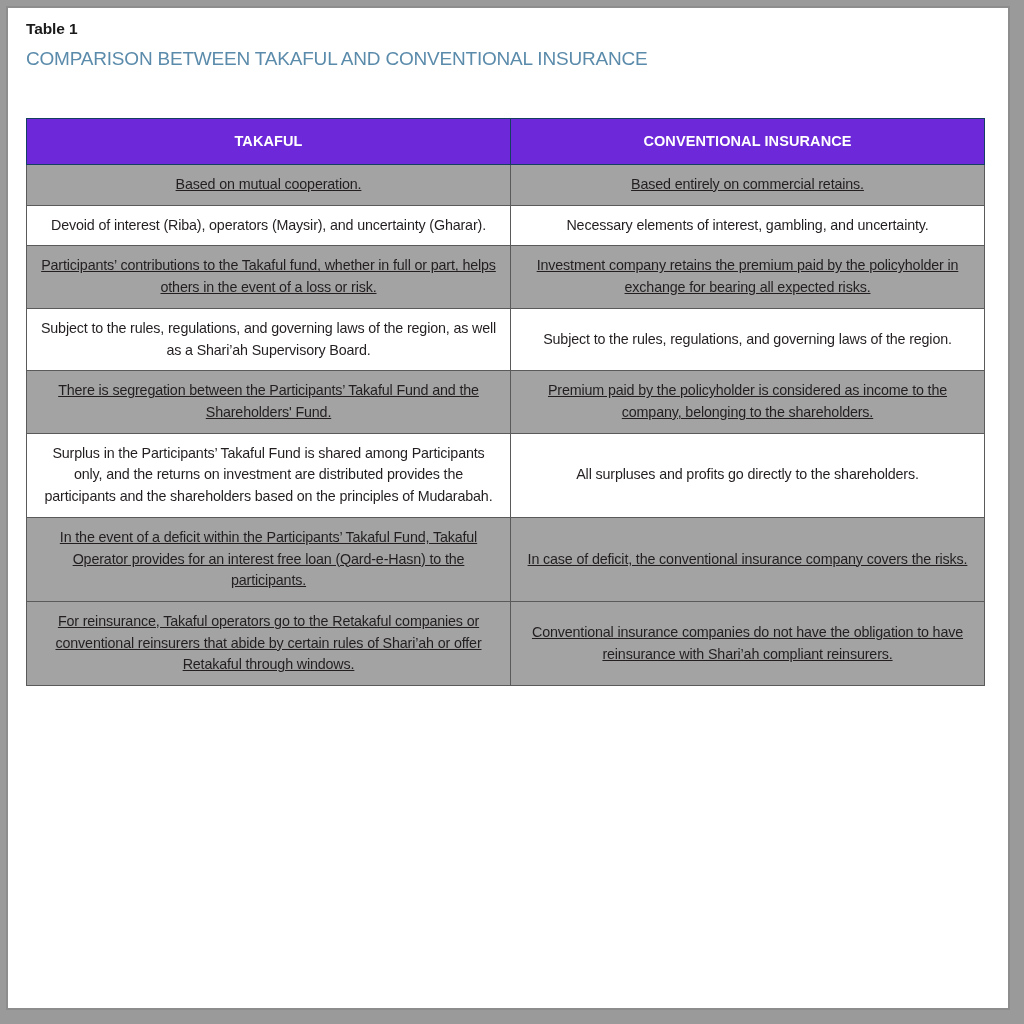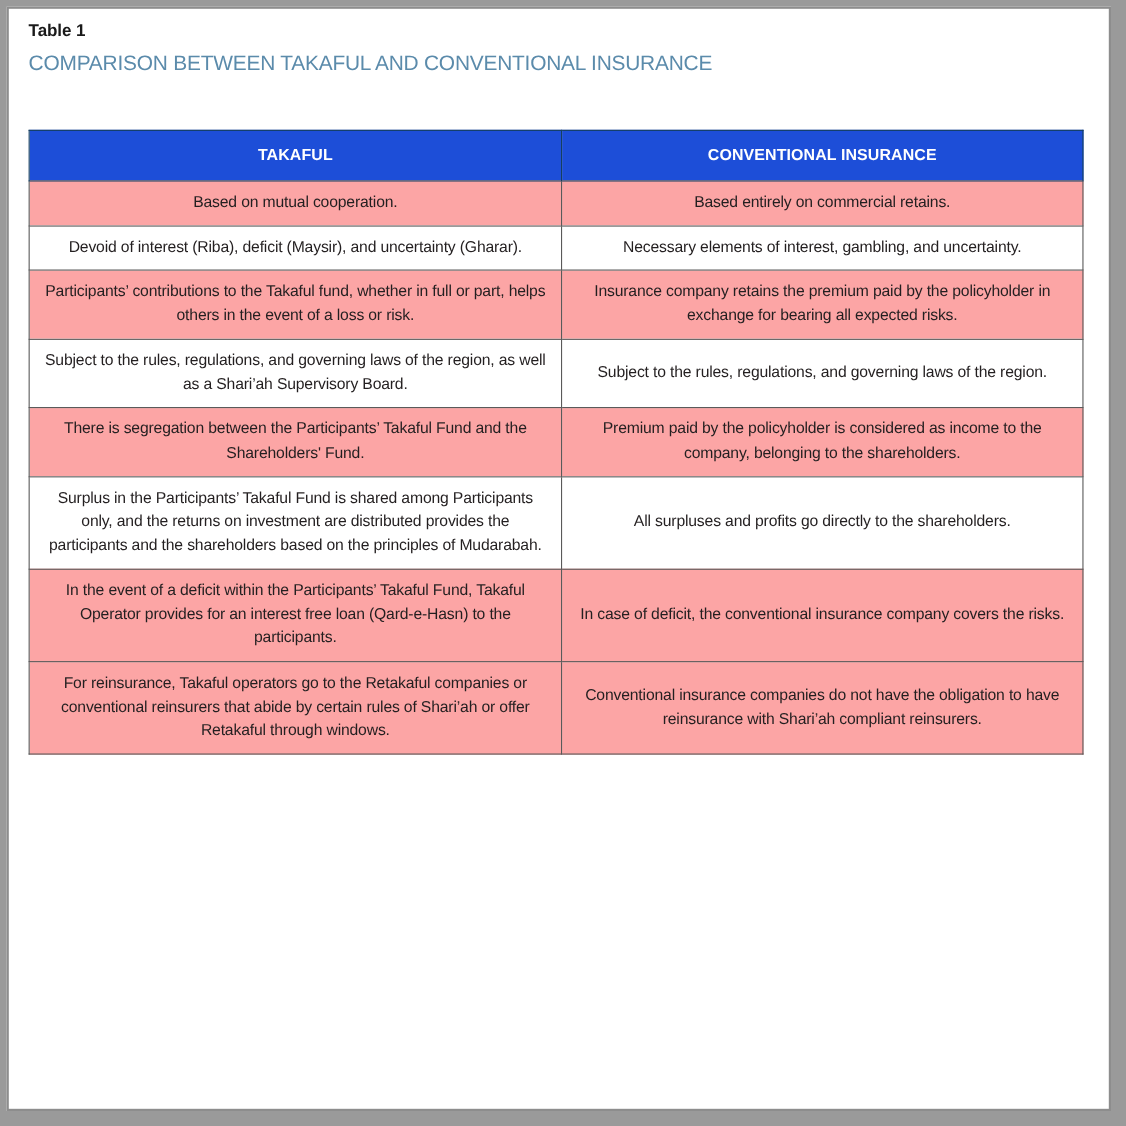--- a/index.html
+++ b/index.html
@@ -64,21 +64,21 @@
     border-collapse: collapse;
     width: 958px;
     table-layout: fixed;
     border: 1px solid #3a3a3a;
   }
 
   table#comparison-table col.col-takaful  { width: 484px; }
   table#comparison-table col.col-conv     { width: 474px; }
 
   table#comparison-table th {
-    background: #1d4ed8;
+    background: #6d28d9;
     color: #ffffff;
     font-size: 14.5px;
     font-weight: bold;
     letter-spacing: 0.1px;
     vertical-align: middle;
     height: 46px;
     border: 1px solid #143f61;
     padding: 2px 6px;
     box-sizing: border-box;
   }
@@ -88,21 +88,21 @@
     text-align: center;
     vertical-align: middle;
     font-size: 14.3px;
     color: #231f20;
     line-height: 1.52;
     padding: 9px 11px;
     box-sizing: border-box;
     letter-spacing: -0.15px;
   }
 
-  table#comparison-table tr.row-shaded td { background: #fca5a5; }
+  table#comparison-table tr.row-shaded td { background: #a3a3a3; text-decoration: underline; }
   table#comparison-table tr.row-plain  td { background: #ffffff; }
 </style>
 </head>
 <body>
 
 <div id="page-frame">
   <div id="page-inner">
 
     <div id="table-label">Table 1</div>
 
@@ -120,26 +120,26 @@
             <th>CONVENTIONAL INSURANCE</th>
           </tr>
         </thead>
         <tbody id="comparison-table-body">
 
         <tr class="row-shaded">
               <td>Based on mutual cooperation.</td>
               <td>Based entirely on commercial retains.</td>
             </tr>
             <tr class="row-plain">
-              <td>Devoid of interest (Riba), deficit (Maysir), and uncertainty (Gharar).</td>
+              <td>Devoid of interest (Riba), operators (Maysir), and uncertainty (Gharar).</td>
               <td>Necessary elements of interest, gambling, and uncertainty.</td>
             </tr>
             <tr class="row-shaded">
               <td>Participants’ contributions to the Takaful fund, whether in full or part, helps others in the event of a loss or risk.</td>
-              <td>Insurance company retains the premium paid by the policyholder in exchange for bearing all expected risks.</td>
+              <td>Investment company retains the premium paid by the policyholder in exchange for bearing all expected risks.</td>
             </tr>
             <tr class="row-plain">
               <td>Subject to the rules, regulations, and governing laws of the region, as well as a Shari’ah Supervisory Board.</td>
               <td>Subject to the rules, regulations, and governing laws of the region.</td>
             </tr>
             <tr class="row-shaded">
               <td>There is segregation between the Participants’ Takaful Fund and the Shareholders' Fund.</td>
               <td>Premium paid by the policyholder is considered as income to the company, belonging to the shareholders.</td>
             </tr>
             <tr class="row-plain">

